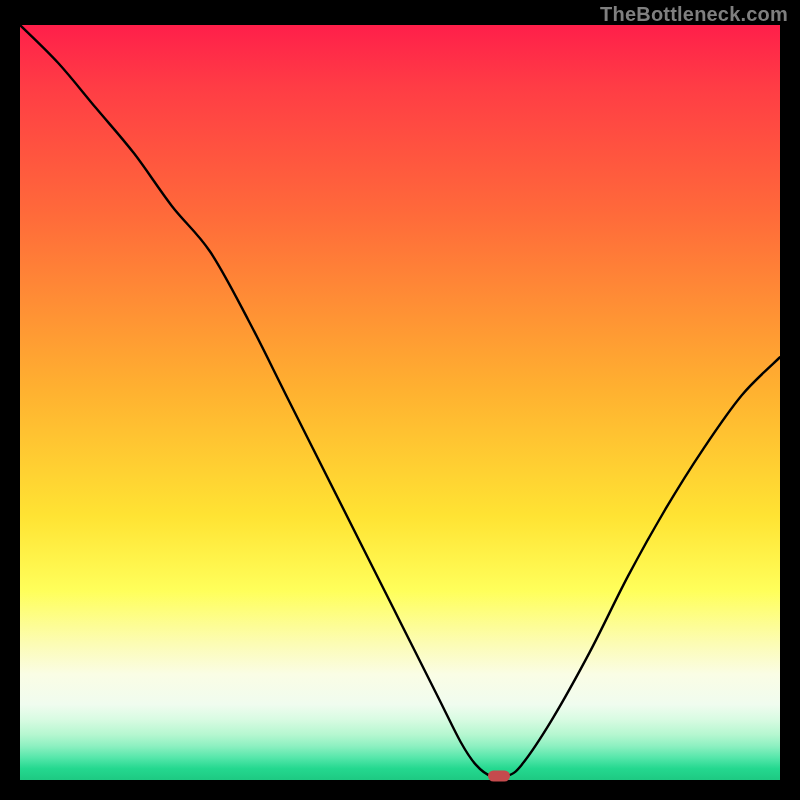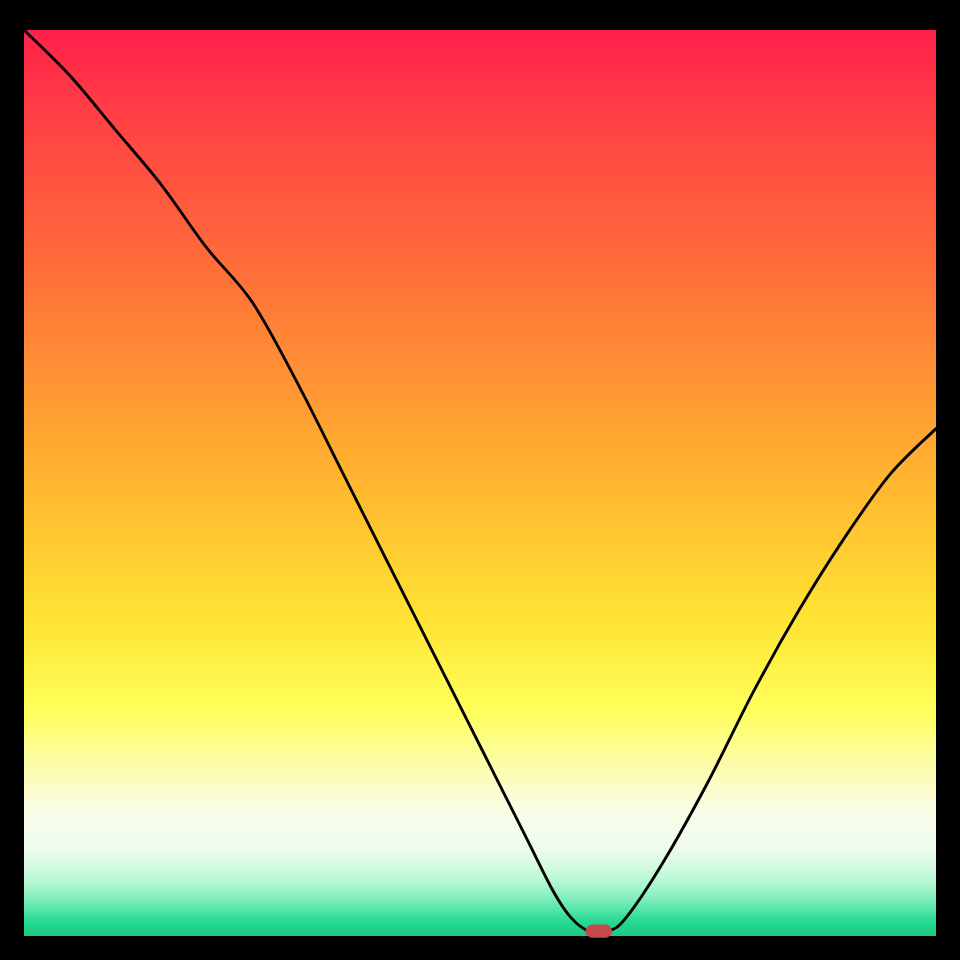--- a/index.html
+++ b/index.html
@@ -69,18 +69,19 @@
     border-radius: 6px;
     background: #c54a4d;
     z-index: 15;
     transform: translate(-50%, -50%);
   }
 </style>
 </head>
 <body>
 
 <div class="frame">
+  <div class="watermark">TheBottleneck.com</div>
   <div class="plot"></div>
   <svg class="curve-svg" viewBox="0 0 760 755" preserveAspectRatio="none">
     <path id="curve-path" fill="none" stroke="#000" stroke-width="2.4" stroke-linejoin="round" stroke-linecap="round" d="M 0 0 C 6.333333333333333 6.291666666666667 25.333333333333336 23.90833333333334 38 37.75 C 50.666666666666664 51.59166666666666 63.333333333333336 67.94999999999995 76 83.04999999999995 C 88.66666666666667 98.14999999999996 101.33333333333333 111.99166666666667 114 128.35000000000002 C 126.66666666666667 144.70833333333337 139.33333333333334 164.84166666666673 152 181.20000000000005 C 164.66666666666666 197.55833333333337 177.33333333333334 207.625 190 226.5 C 202.66666666666666 245.375 215.33333333333334 270.54166666666663 228 294.45 C 240.66666666666666 318.35833333333335 253.33333333333334 344.7833333333333 266 369.95 C 278.6666666666667 395.1166666666667 291.3333333333333 420.28333333333336 304 445.45000000000005 C 316.6666666666667 470.61666666666673 329.3333333333333 495.78333333333336 342 520.95 C 354.6666666666667 546.1166666666667 367.3333333333333 571.2833333333334 380 596.45 C 392.6666666666667 621.6166666666667 407.86666666666673 651.8166666666667 418.00000000000006 671.95 C 428.1333333333334 692.0833333333334 434.46666666666664 705.925 440.79999999999995 717.25 C 447.13333333333327 728.575 450.93333333333334 734.2375 456 739.9 C 461.06666666666666 745.5625 466.1333333333333 749.3375 471.2 751.225 C 476.26666666666665 753.1125000000001 481.33333333333337 753.1125000000001 486.40000000000003 751.225 C 491.4666666666667 749.3375 494 749.3375 501.6 739.9 C 509.20000000000005 730.4625 520.6 713.475 532 694.6 C 543.4 675.725 557.3333333333334 650.5583333333333 570 626.65 C 582.6666666666666 602.7416666666667 595.3333333333334 575.0583333333333 608 551.15 C 620.6666666666666 527.2416666666667 633.3333333333334 504.59166666666664 646 483.2 C 658.6666666666666 461.80833333333334 671.3333333333334 441.675 684 422.8 C 696.6666666666666 403.925 709.3333333333334 385.05 722 369.95 C 734.6666666666666 354.84999999999997 753.6666666666666 338.4916666666666 760 332.19999999999993"></path>
   </svg>
   <div class="marker" id="marker" style="left: 498.8px; top: 776.225px; background: rgb(197, 74, 77);"></div>
 </div>
 
 </body></html>

